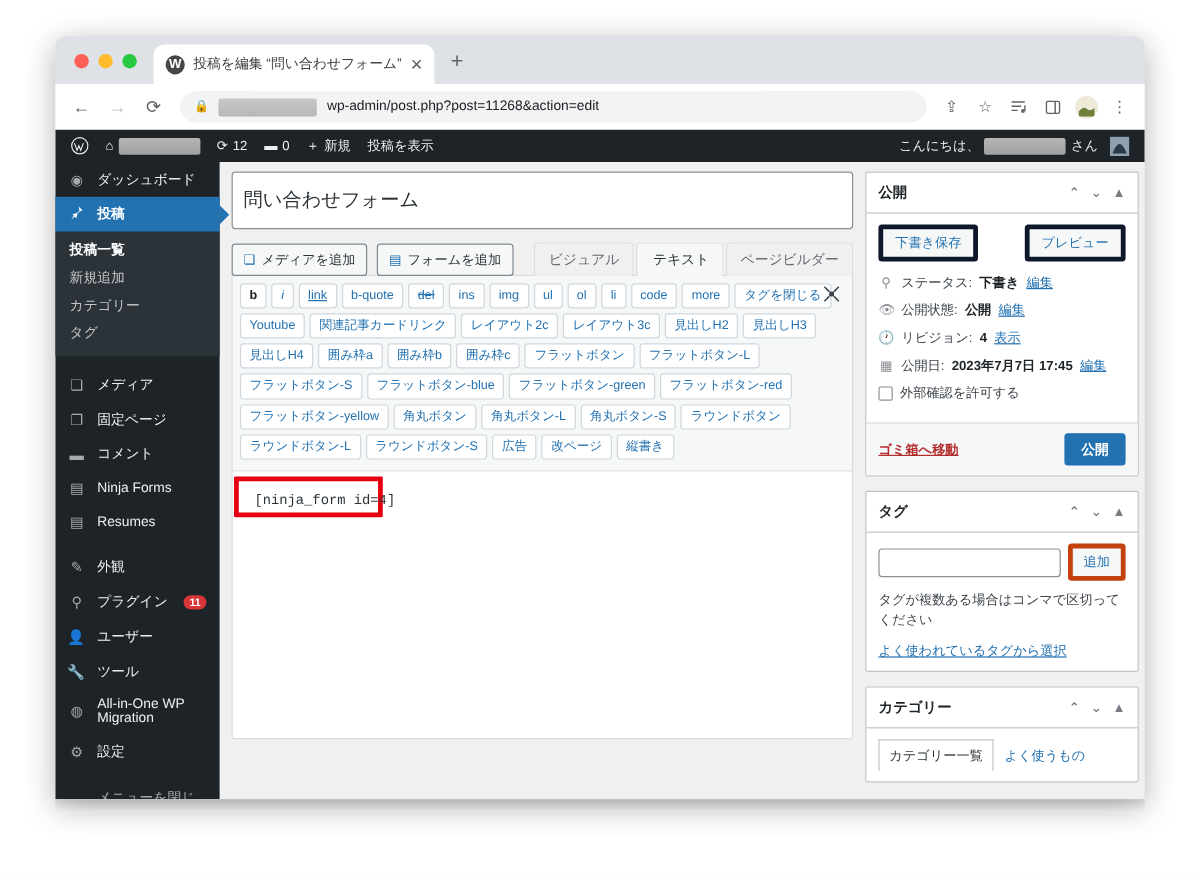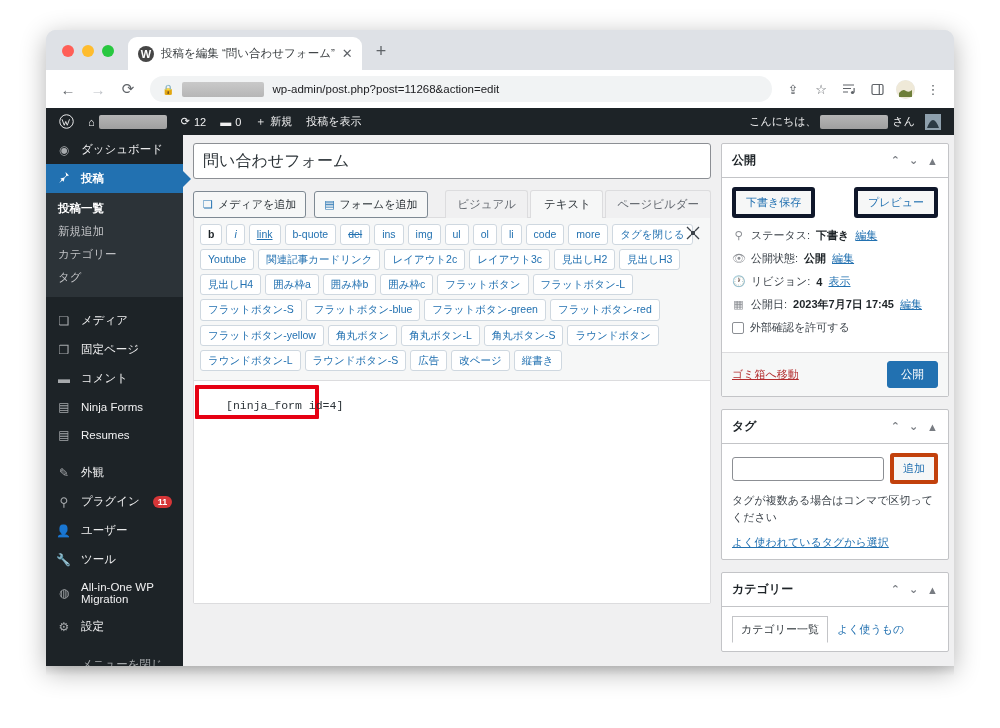--- a/index.html
+++ b/index.html
@@ -153,21 +153,21 @@
   .wp-content {
     flex: 1 1 auto; padding: 8px 8px 0 10px;
     display: flex; gap: 10px; position: relative;
     overflow: hidden;
   }
   .col-main { width: 518px; flex: 0 0 auto; }
   .col-side { width: 228px; flex: 0 0 auto; }
 
   
   .title-input {
-    width: 100%; height: 36px;
+    width: 100%; height: 48px;
     border: 1px solid #8c8f94; background: #fff;
     border-radius: 3px; font-size: 16px; padding: 0 9px;
     color: #2c3338; display: flex; align-items: center;
     font-family: "Liberation Sans", sans-serif;
   }
   .permalink-row {
     display: flex; align-items: center; gap: 0;
     font-size: 11px; color: #3c434a; margin: 9px 0 0 3px;
   }
   .pl-label { color: #3c434a; }
@@ -213,21 +213,21 @@
   .qbtn.bold { font-weight: bold; }
   .qbtn.ital { font-style: italic; }
   .qbtn.und { text-decoration: underline; }
   .qbtn.strike { text-decoration: line-through; }
   .dfw-ic {
     position: absolute; right: 10px; top: 8px;
     color: #3c434a; font-size: 13px;
   }
   .textarea {
     background: #fff; min-height: 222px;
-    padding: 11px 24px; font-family: "Liberation Mono", "DejaVu Sans Mono", monospace;
+    padding: 11px 10px; font-family: "Liberation Mono", "DejaVu Sans Mono", monospace;
     font-size: 11.5px; color: #2c3338; position: relative;
   }
   .hl-box {
     position: absolute; left: 1px; top: 4px;
     width: 124px; height: 34px;
     border: 4px solid #e60012; border-radius: 1px;
     pointer-events: none;
   }
   .shortcode { position: relative; z-index: 1; padding-left: 8px; line-height: 28px; }
   .ed-footer {
@@ -264,20 +264,21 @@
   .cb {
     width: 12px; height: 12px; border: 1px solid #8c8f94;
     border-radius: 2px; background: #fff; display: inline-block;
     flex: 0 0 auto;
   }
   .cb.focus { border: 2px solid #2271b1; }
   .pub-foot {
     display: flex; align-items: center; justify-content: space-between;
     border-top: 1px solid #dcdcde; background: #f6f7f7;
     padding: 8px 10px;
+    font-weight: bold;
   }
   .trash-lnk { color: #b32d2e; text-decoration: underline; font-size: 11px; }
   .btn-primary {
     background: #2271b1; border: 1px solid #2271b1;
     color: #fff; border-radius: 3px; padding: 5px 13px; font-size: 11.5px;
   }
 
   .tag-row { display: flex; gap: 6px; align-items: center; margin-bottom: 8px; }
   .tag-input {
     flex: 1 1 auto; height: 24px; border: 1px solid #8c8f94;

